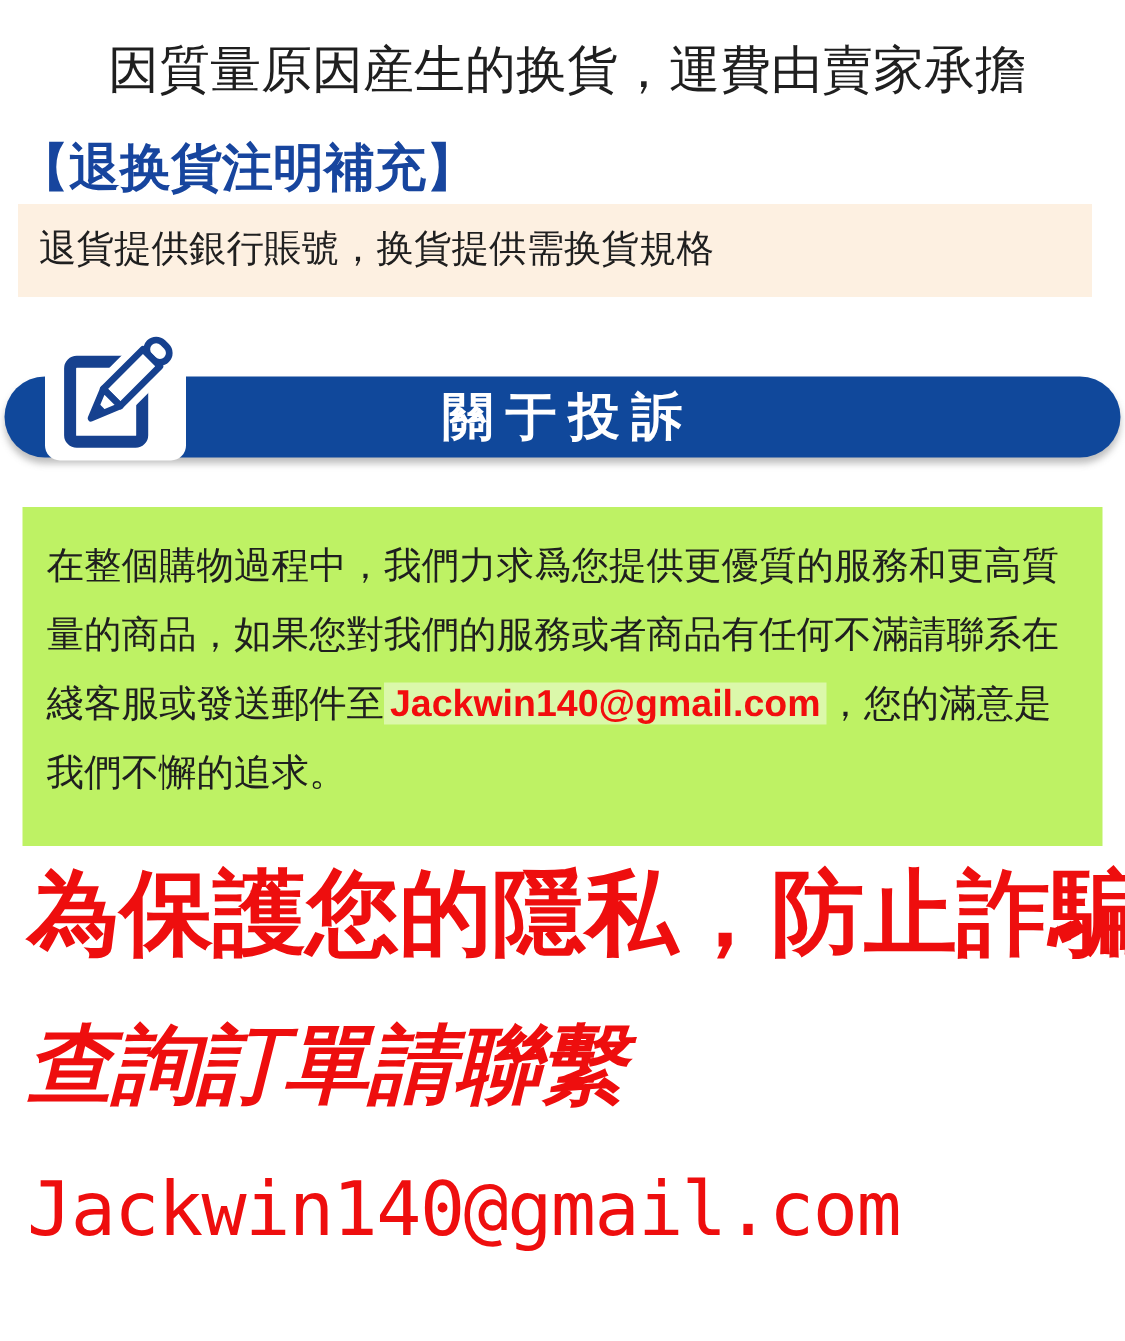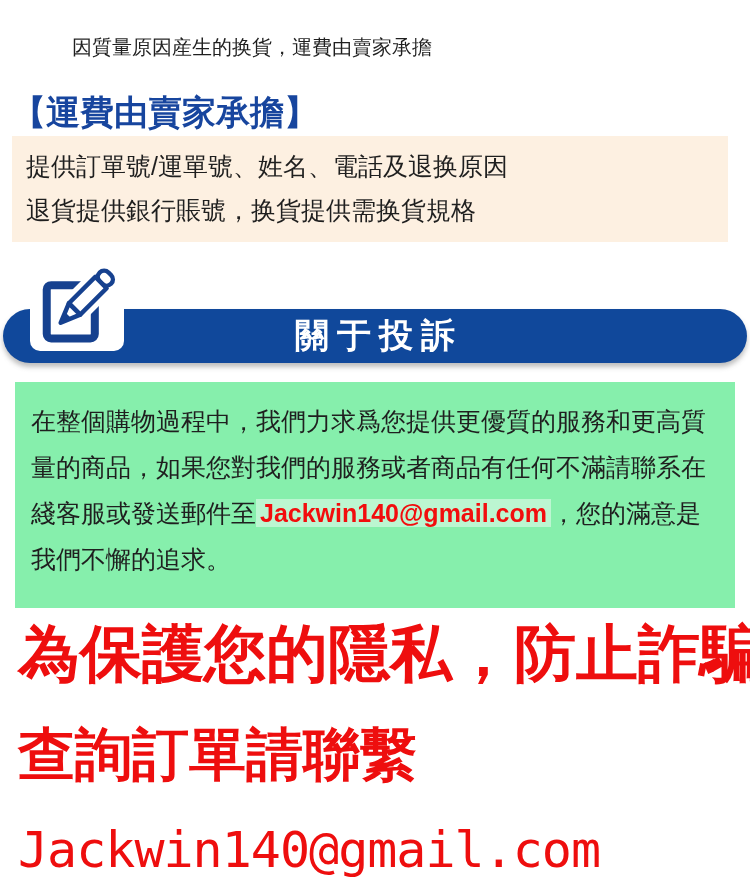--- a/index.html
+++ b/index.html
@@ -4,21 +4,21 @@
 <style>
   html, body {
     margin: 0; padding: 0;
     width: 750px; height: 894px;
     background: #ffffff;
     font-family: "Liberation Sans", sans-serif;
     color: #1f1f1f;
     overflow: hidden;
   }
   .notes { padding-top: 22px; margin-left: 72px; }
-  .note-line { font-size: 20px; line-height: 50px; height: 50px; white-space: nowrap; }
+  .note-line { font-size: 34px; line-height: 50px; height: 50px; white-space: nowrap; }
 
   .return-heading {
     margin: 20px 0 0 12px;
     font-size: 34px; line-height: 40px;
     font-weight: bold;
     color: #17459e;
     white-space: nowrap;
   }
   .return-box {
     margin: 4px 22px 0 12px;
@@ -26,72 +26,71 @@
     padding: 8px 14px 10px 14px;
   }
   .return-line { font-size: 25px; line-height: 44px; white-space: nowrap; }
 
   .banner-wrap { position: relative; margin-top: 53px; height: 54px; }
   .banner {
     position: absolute; left: 3px; right: 3px; top: 0; height: 54px;
     background: #10489b;
     border-radius: 27px;
     box-shadow: 0 4px 5px rgba(110,110,110,0.45);
-    display: flex; align-items: center; justify-content: center; margin-top: 14px;
+    display: flex; align-items: center; justify-content: center;
   }
   .banner-title {
     color: #ffffff; font-size: 34px; font-weight: bold;
     letter-spacing: 8px; padding-left: 8px; white-space: nowrap;
   }
   .icon-badge {
     position: absolute; left: 30px; top: -33px;
     width: 94px; height: 89px;
     background: #ffffff; border-radius: 10px;
   }
   .icon-badge svg { display: block; width: 94px; height: 89px; }
 
   .complaint-box {
     margin: 33px 15px 0 15px;
-    background: #86efac;
+    background: #bef264;
     padding: 16px 16px 26px 16px;
     font-size: 25px; line-height: 46px;
   }
   .complaint-email {
     color: #f20d0d; font-weight: bold;
     background: rgba(255,255,255,0.45);
     text-decoration: none;
     padding: 0 4px;
   }
 
   .privacy { margin-left: 18px; color: #ee0e0e; }
   .privacy-line1 { margin-top: 16px; font-size: 62px; line-height: 60px; font-weight: bold; white-space: nowrap; }
-  .privacy-line2 { margin-top: 40px; font-size: 57px; line-height: 60px; font-weight: bold; white-space: nowrap; }
+  .privacy-line2 { margin-top: 40px; font-size: 57px; line-height: 60px; font-weight: bold; white-space: nowrap; font-style: italic; }
   .privacy-email {
     display: block;
     margin-top: 38px;
     font-family: "DejaVu Sans Mono", monospace;
     font-size: 50px; line-height: 56px;
     font-weight: normal;
     color: #ee0e0e;
     text-decoration: none;
     white-space: nowrap;
     letter-spacing: -1px;
   }
 </style>
 </head>
 <body>
 
 <div class="notes">
   <div class="note-line">因質量原因産生的换貨，運費由賣家承擔</div>
 </div>
 
-<div class="return-heading">【運費由賣家承擔】</div>
+<div class="return-heading">【退换貨注明補充】</div>
 
 <div class="return-box">
-  <div class="return-line">提供訂單號/運單號、姓名、電話及退换原因</div>
   <div class="return-line">退貨提供銀行賬號，换貨提供需换貨規格</div>
 </div>
 
 <div class="banner-wrap">
   <div class="banner">
     <span class="banner-title">關于投訴</span>
   </div>
   <div class="icon-badge">
     <svg viewBox="0 0 100 100" xmlns="http://www.w3.org/2000/svg" aria-hidden="true">
 

